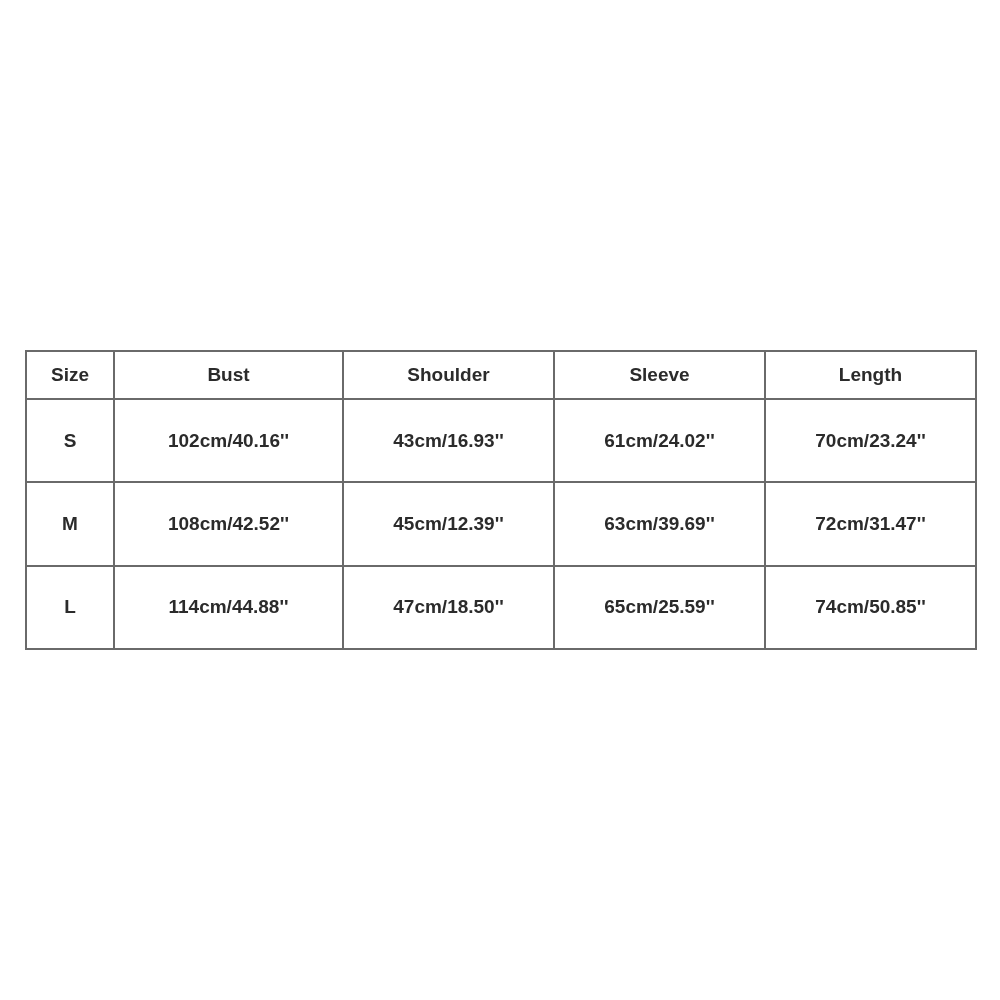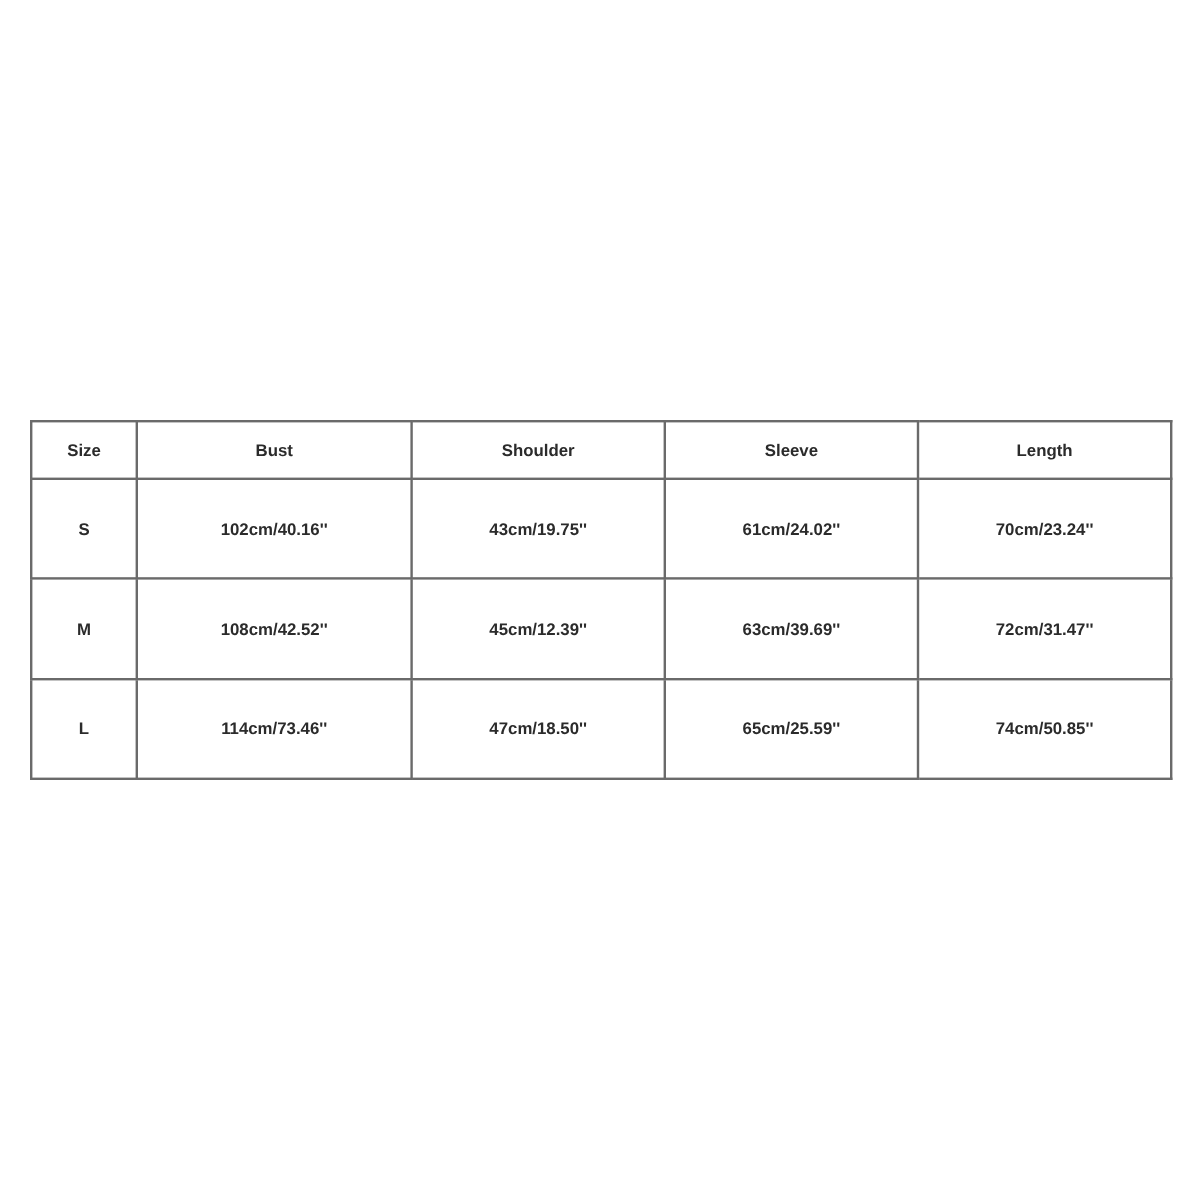--- a/index.html
+++ b/index.html
@@ -20,21 +20,21 @@
       width: 950px;
       height: 300px;
       border-collapse: collapse;
       table-layout: fixed;
     }
     .size-table td, .size-table th {
       border: 2px solid #6a6a6a;
       height: 46px;
       text-align: center;
       vertical-align: middle;
-      font-size: 14px;
+      font-size: 19px;
       font-weight: bold;
       color: #2b2b2b;
       padding: 0;
     }
     .size-table th { font-weight: bold; }
     col.c0 { width: 88px; }
     col.c1 { width: 229px; }
     col.c2 { width: 211px; }
     col.c3 { width: 211px; }
     col.c4 { width: 211px; }
@@ -56,32 +56,32 @@
       <th>Bust</th>
       <th>Shoulder</th>
       <th>Sleeve</th>
       <th>Length</th>
     </tr>
   </thead>
   <tbody>
     <tr>
       <td>S</td>
       <td>102cm/40.16''</td>
-      <td>43cm/19.75''</td>
+      <td>43cm/16.93''</td>
       <td>61cm/24.02''</td>
       <td>70cm/23.24''</td>
     </tr>
     <tr>
       <td>M</td>
       <td>108cm/42.52''</td>
       <td>45cm/12.39''</td>
       <td>63cm/39.69''</td>
       <td>72cm/31.47''</td>
     </tr>
     <tr>
       <td>L</td>
-      <td>114cm/73.46''</td>
+      <td>114cm/44.88''</td>
       <td>47cm/18.50''</td>
       <td>65cm/25.59''</td>
       <td>74cm/50.85''</td>
     </tr>
   </tbody>
 </table>
 
 </body></html>

